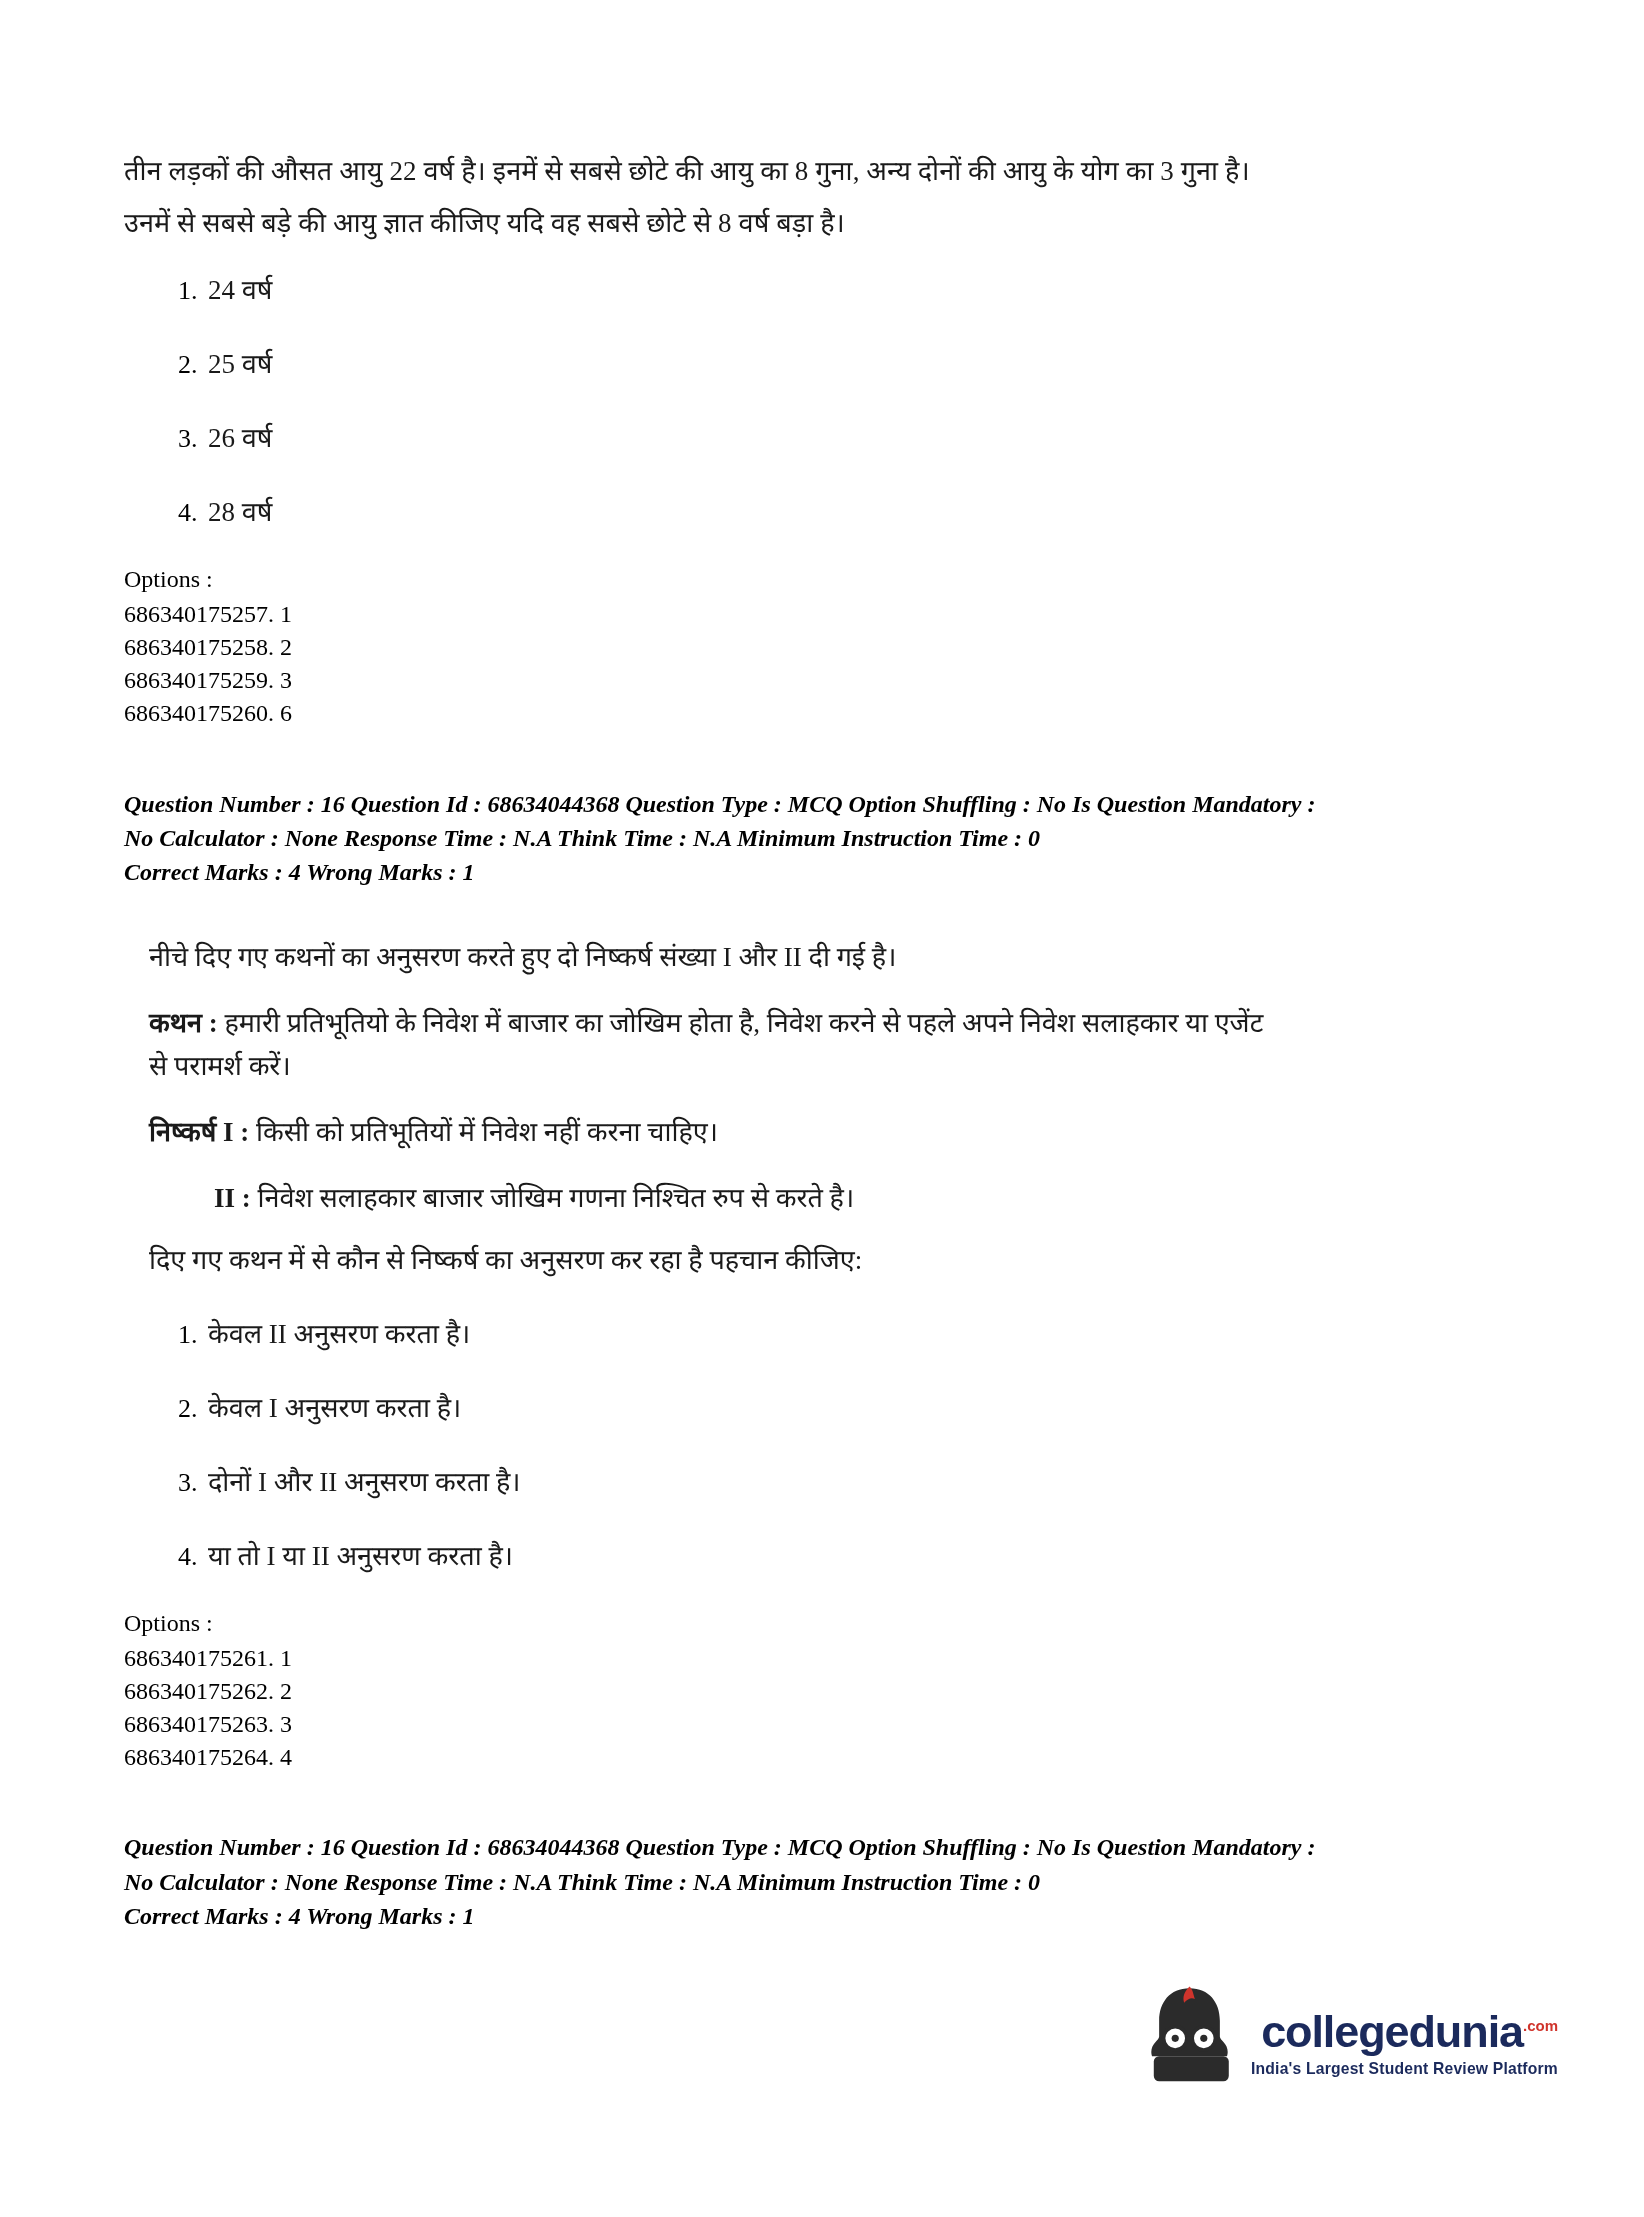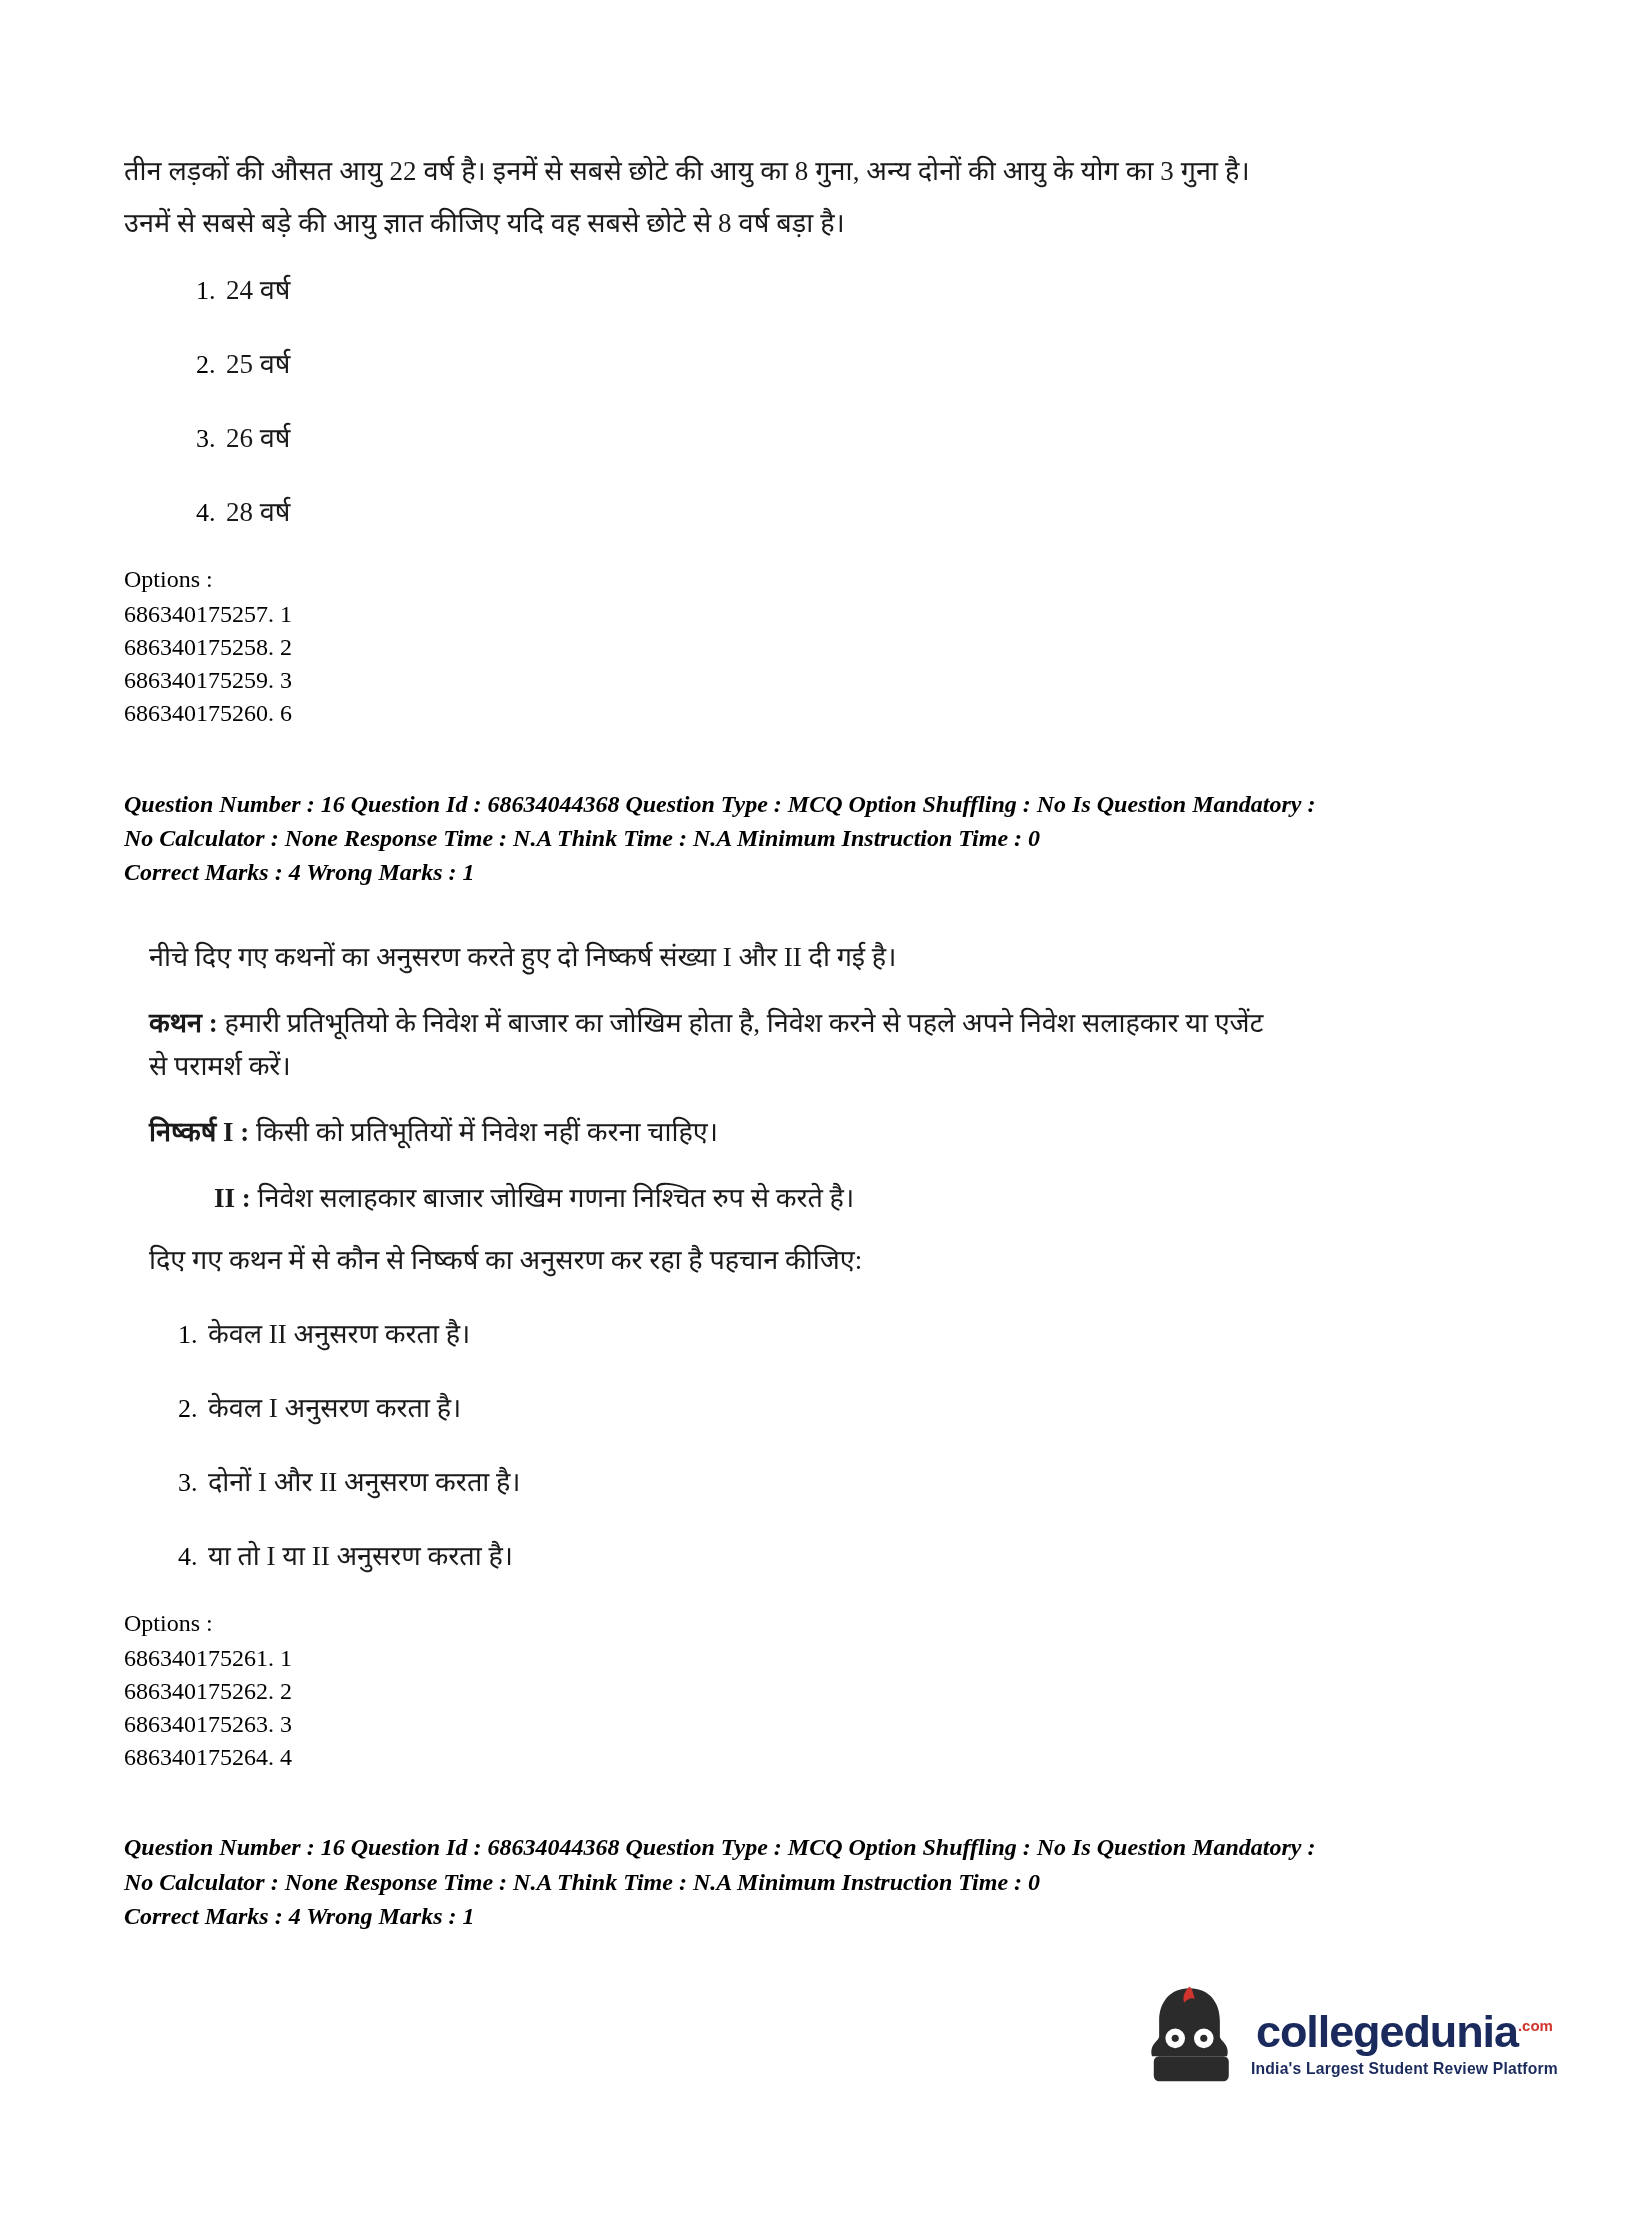--- a/index.html
+++ b/index.html
@@ -44,21 +44,21 @@
     letter-spacing: 0.1px;
   }
   .opt-list {
     margin: 25px 0 0 0;
     padding: 0;
     list-style: none;
   }
   .opt-list li {
     font-size: 26px;
     line-height: 1.5;
-    margin: 0 0 32px 72px;
+    margin: 0 0 32px 54px;
   }
   .opt-num {
     display: inline-block;
     min-width: 30px;
     font-family: "Liberation Serif", serif;
   }
 
   
   .options-block {
     margin-top: 32px;
@@ -118,21 +118,21 @@
     gap: 12.5px;
   }
   .logo-mark {
     width: 97px;
     height: 100px;
     position: relative;
   }
   .logo-text-wrap {
     display: flex;
     flex-direction: column;
-    align-items: center;
+    align-items: flex-end;
     padding-bottom: 5.4px;
   }
   .logo-word {
     font-family: "Liberation Sans", sans-serif;
     font-weight: bold;
     font-size: 45px;
     letter-spacing: -1.1px;
     color: #1b2a5c;
     line-height: 1;
     position: relative;

